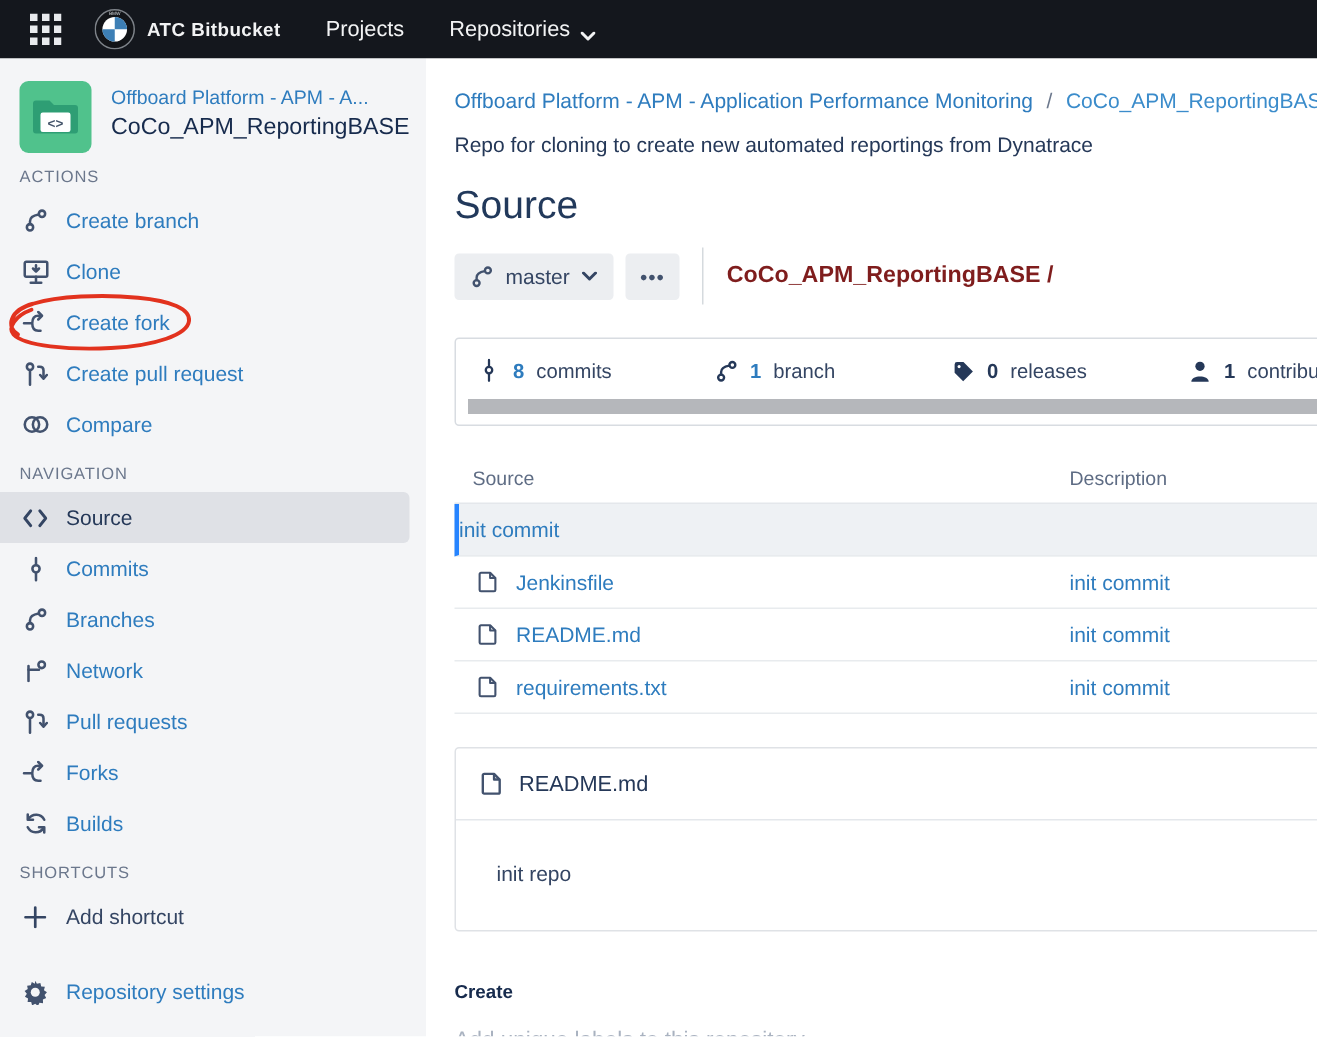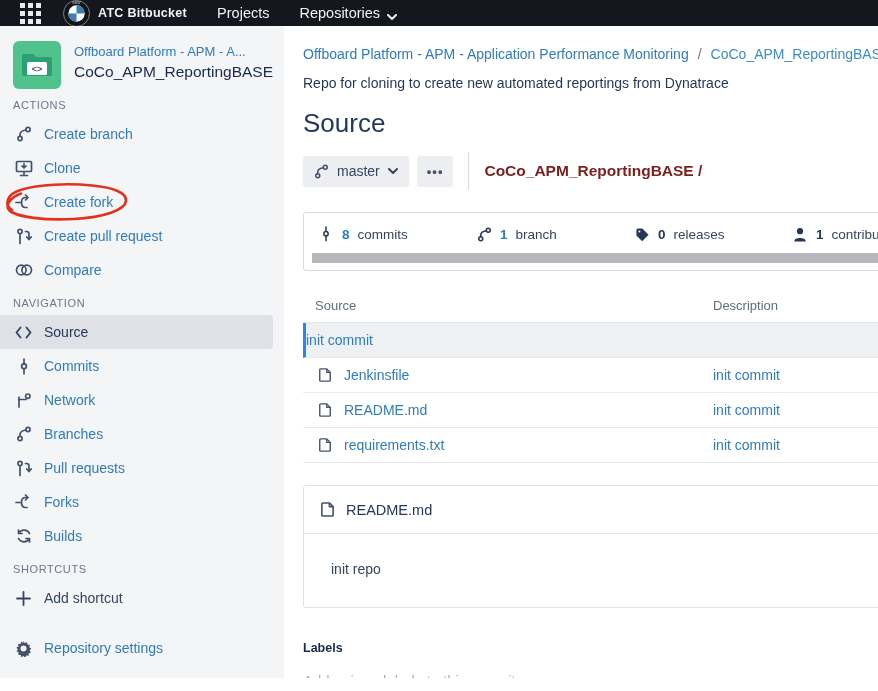--- a/index.html
+++ b/index.html
@@ -5,21 +5,21 @@
   * { box-sizing: border-box; margin: 0; padding: 0; }
   html,body { width: 878px; height: 691px; overflow: hidden; }
   body {
     font-family: "Liberation Sans", sans-serif;
     background: #ffffff;
     color: #253858;
     position: relative;
   }
   
   .topbar {
-    height: 26px; background: #14171d;
+    height: 39px; background: #14171d;
     display: flex; align-items: center;
     padding: 0 0 0 20px; color: #f2f3f4;
   }
   .topbar .appgrid { width: 21px; height: 21px; cursor: pointer; }
   .topbar .logo { margin-left: 22px; display:flex; align-items:center; }
   .topbar .brand { margin-left: 8px; font-size: 12.5px; font-weight: bold; letter-spacing: .3px; cursor: pointer; }
   .topbar .navitem { margin-left: 30px; font-size: 14.5px; cursor: pointer; display:flex; align-items:flex-end; gap:7px; }
   .topbar .chev { display:inline-flex; margin-top:2px; }
   
   .shell { display: flex; height: 652px; }
@@ -265,42 +265,42 @@
           <path d="M4,1 V5.4 M4,11 V15.8"></path>
               <circle cx="4" cy="8.2" r="2.4"></circle>
         </g>
           </svg>
       </span>
       <span>Commits</span>
     </div>
 
     <div class="side-item">
       <span class="ic">
-        <svg width="15" height="16" viewBox="0 0 15 16">
-            <g fill="none" stroke="currentColor" stroke-width="1.7" stroke-linecap="round" stroke-linejoin="round">
-          <path d="M3,15 V7.5 H10"></path>
-          <circle cx="11.8" cy="4.2" r="2.2"></circle>
-          <path d="M3,7.5 V5"></path>
-        </g>
-          </svg>
-      </span>
-      <span>Network</span>
-    </div>
-
-    <div class="side-item">
-      <span class="ic">
         <svg width="16" height="16" viewBox="0 0 16 16">
             <g fill="none" stroke="currentColor" stroke-width="1.7" stroke-linecap="round">
           <circle cx="4" cy="12.5" r="2.1"></circle>
               <circle cx="12" cy="3.5" r="2.1"></circle>
           <path d="M4,10.4 V8.5 C4,5.8 7,4.5 9.8,4"></path>
         </g>
           </svg>
       </span>
       <span>Branches</span>
+    </div>
+
+    <div class="side-item">
+      <span class="ic">
+        <svg width="15" height="16" viewBox="0 0 15 16">
+            <g fill="none" stroke="currentColor" stroke-width="1.7" stroke-linecap="round" stroke-linejoin="round">
+          <path d="M3,15 V7.5 H10"></path>
+          <circle cx="11.8" cy="4.2" r="2.2"></circle>
+          <path d="M3,7.5 V5"></path>
+        </g>
+          </svg>
+      </span>
+      <span>Network</span>
     </div>
 
     <div class="side-item">
       <span class="ic">
         <svg width="16" height="17" viewBox="0 0 16 17">
             <g fill="none" stroke="currentColor" stroke-width="1.7" stroke-linecap="round" stroke-linejoin="round">
           <circle cx="4" cy="3.5" r="2.1"></circle>
           <path d="M4,5.8 V15.5"></path>
           <path d="M9.5,3.5 h1 c1.8,0 2.5,0.8 2.5,2.5 v5"></path>
           <path d="M10.8,9 l2.2,2.5 2.2,-2.5"></path>
@@ -511,17 +511,17 @@
             <path d="M10,1.5 V5.5 H14"></path>
           </g>
             </svg>
         </span>
         <span>README.md</span>
       </div>
       <div class="readme-body">init repo</div>
     </div>
 
     <div class="labels">
-      <div class="labels-header">Labels</div>
+      <div class="labels-header">Create</div>
       <div class="labels-placeholder">Add unique labels to this repository</div>
     </div>
   </div>
 </div>
 
 </body></html>

